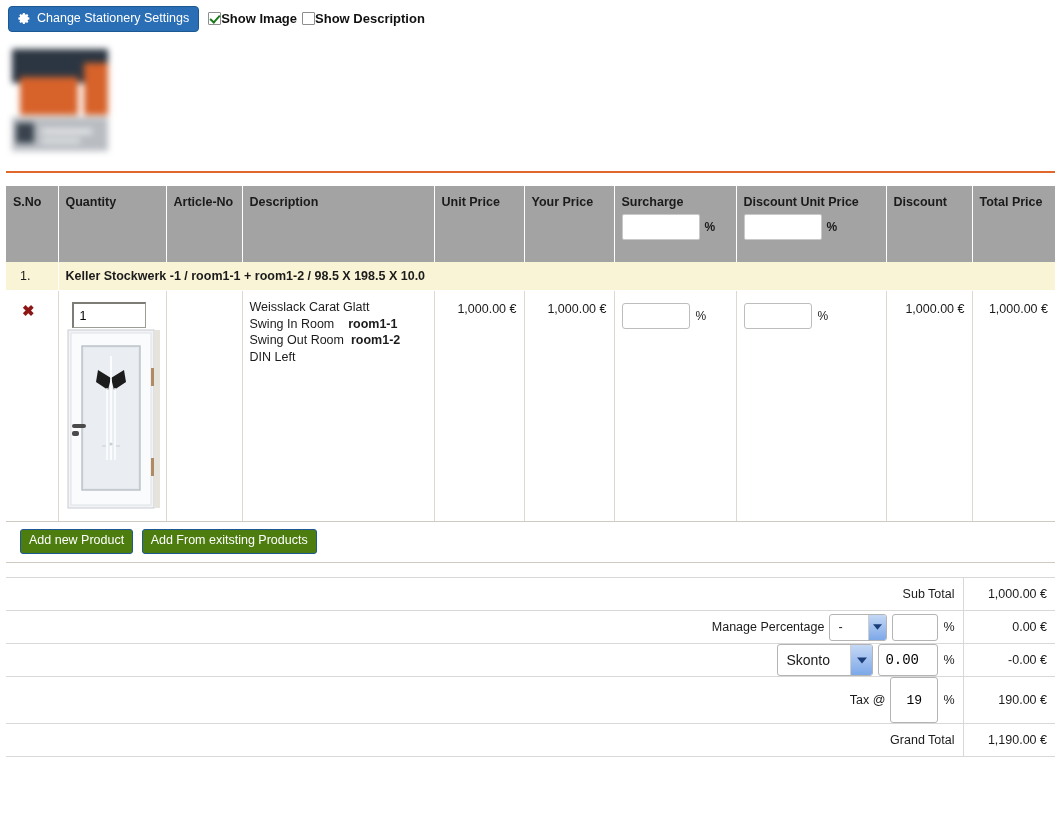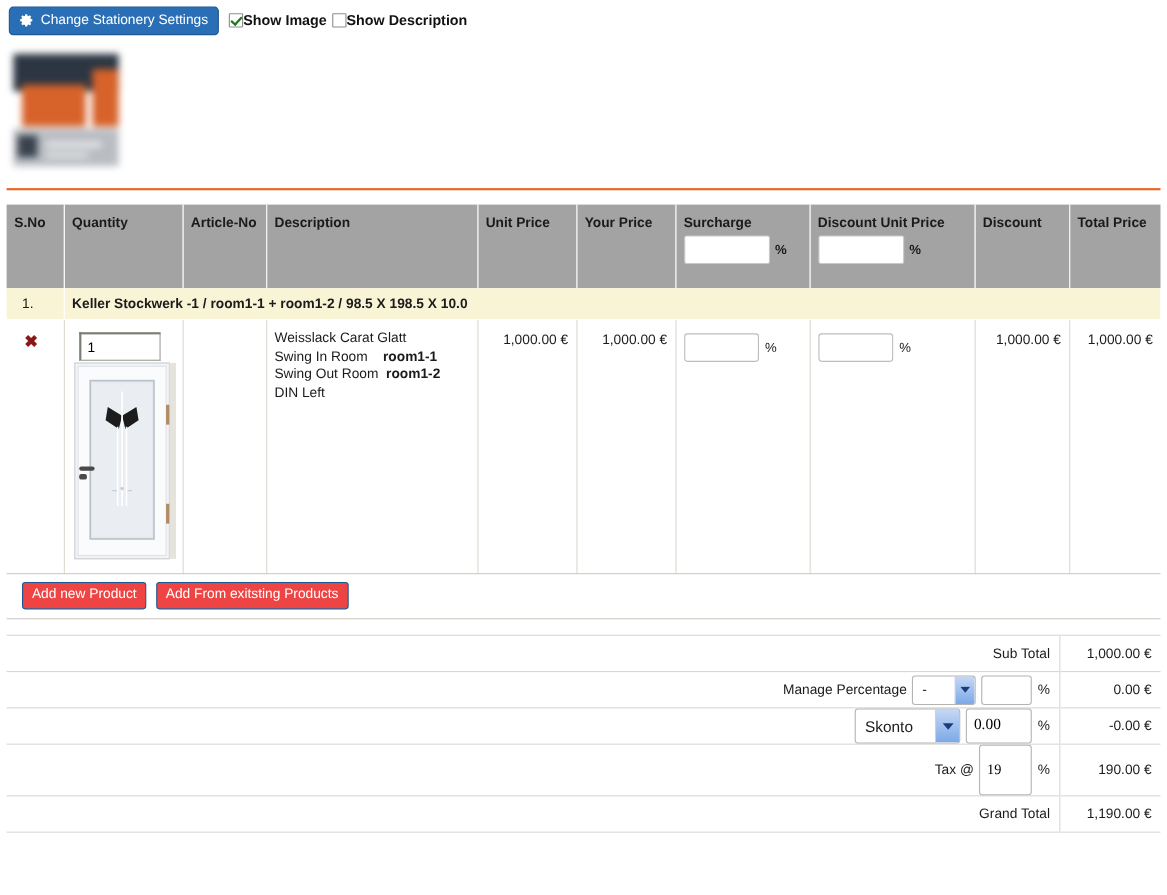--- a/index.html
+++ b/index.html
@@ -152,21 +152,21 @@
     border-radius: 3px;
     background: #fff;
     font-size: 12px;
     padding: 2px 5px;
     font-family: "Liberation Sans", sans-serif;
   }
   .pct-sm { font-size: 12px; margin-left: 6px; }
 
   .btnrow td { border-bottom: 1px solid #cfcbc2; padding: 7px 0 8px 14px; background:#fff;}
   .btn-sm {
-    background: #ef4444;
+    background: #4d7c0f;
     border: 1px solid #1c5992;
     border-radius: 3px;
     color: #fff;
     font-size: 12.5px;
     padding: 4px 8px 5px 8px;
     cursor: pointer;
     margin-right: 4px;
     font-family: "Liberation Sans", sans-serif;
     line-height: 1.1;
   }
@@ -218,25 +218,25 @@
   }
   .sel-lg .arrow { width: 22px; }
   .arrow svg { display:block; }
   .tot-input {
     width: 46px; height: 27px;
     border: 1px solid #b4b4b4;
     border-radius: 3px;
     background: #fff;
     font-size: 12.5px;
     padding: 2px 6px;
-    font-family: Liberation Serif, serif;
+    font-family: Liberation Mono, monospace;
     text-align: left;
   }
   .tot-input.lg { width: 60px; height: 32px; font-size: 14px; }
-  .tot-input.tax { width: 48px; height: 46px; font-size: 13px; text-align:left; }
+  .tot-input.tax { width: 48px; height: 46px; font-size: 13px; text-align:center; }
   .pct-t { font-size: 12.5px; }
 </style>
 </head>
 <body>
 
 <div class="page">
 
   <div class="topbar">
     <div class="btn-blue">
       <span class="gear">

